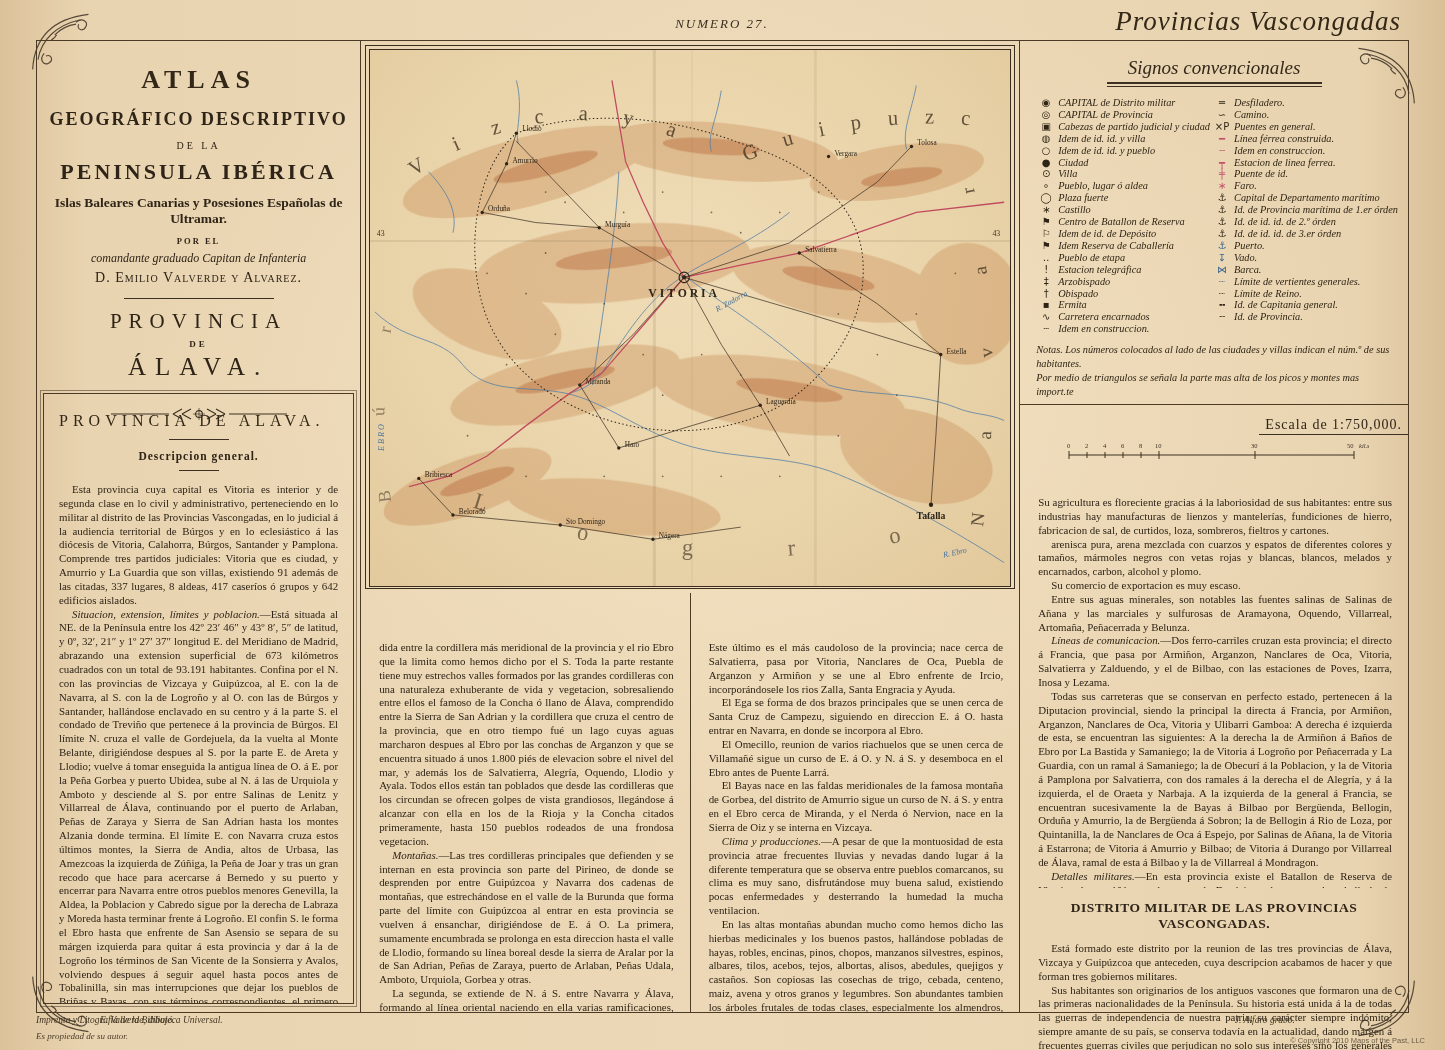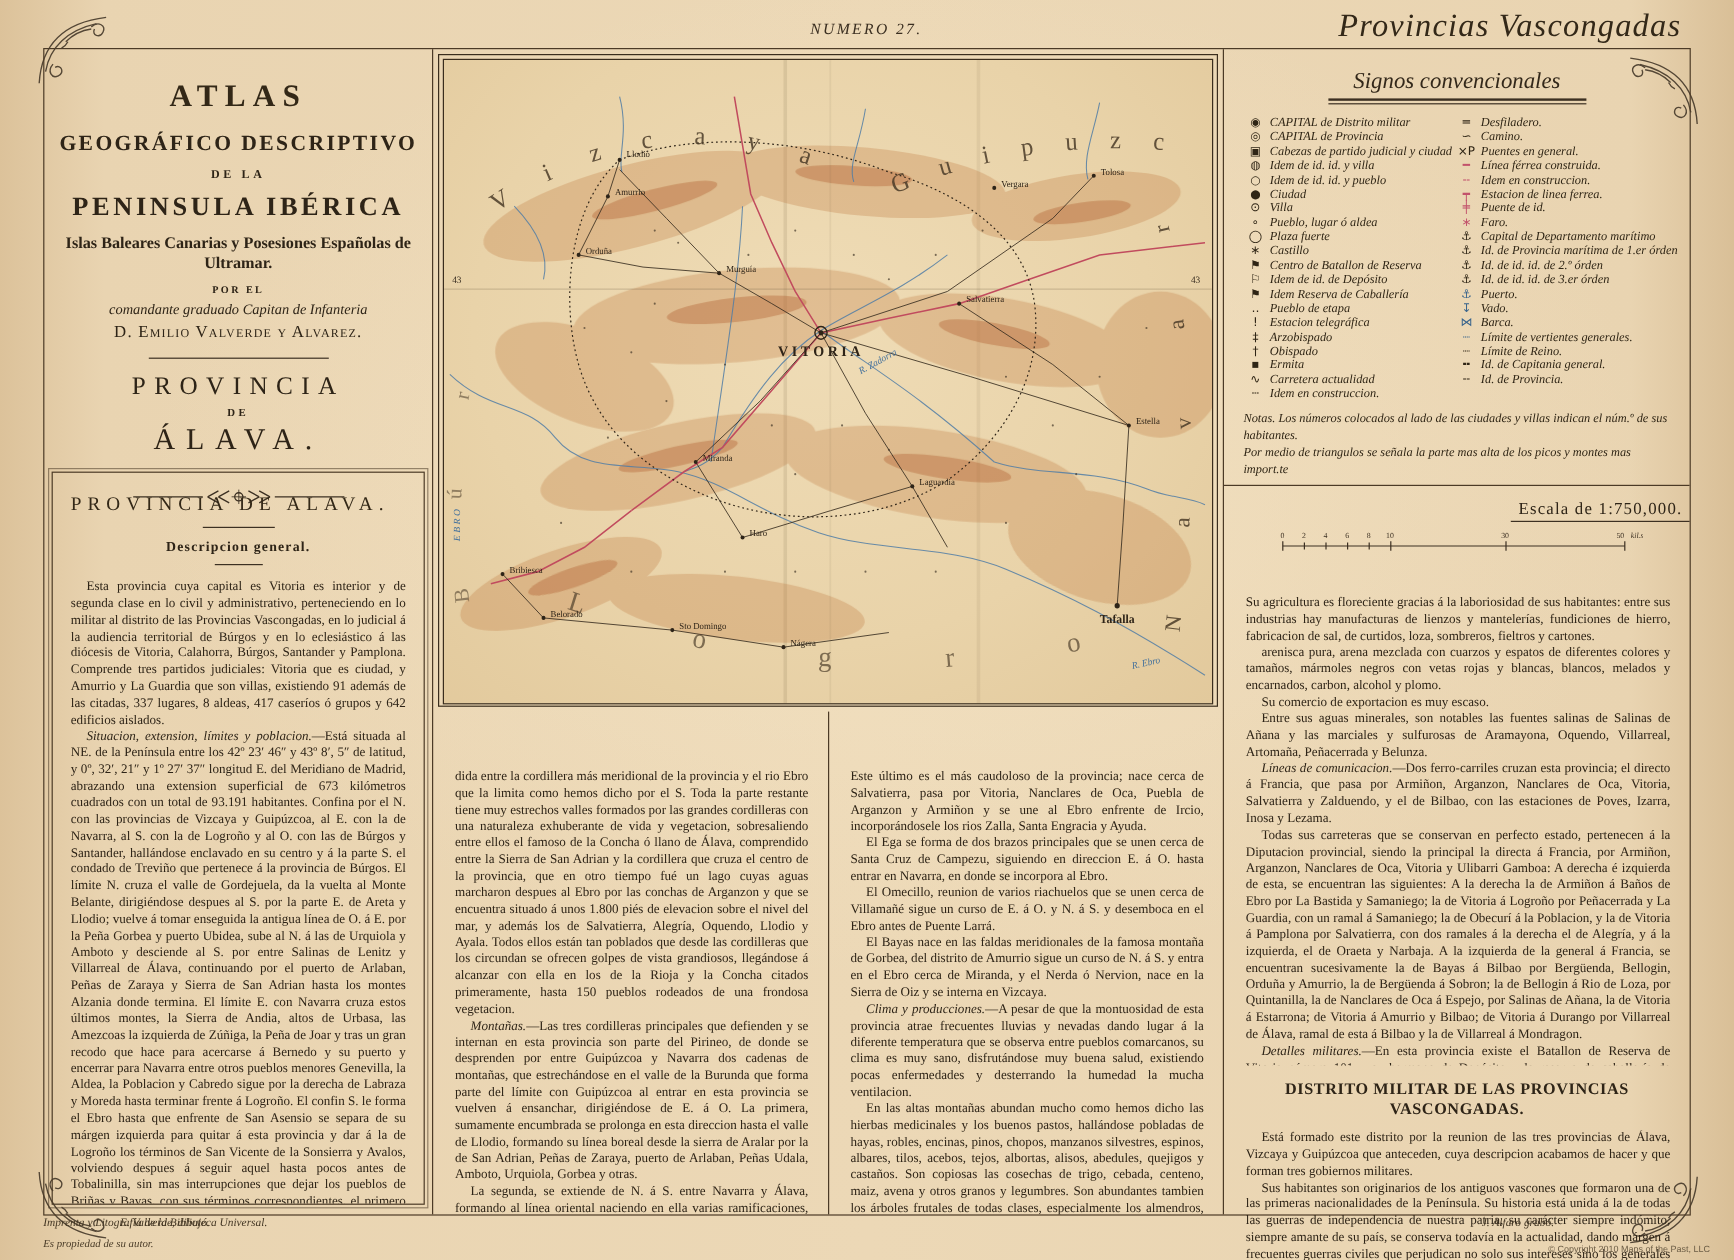--- a/index.html
+++ b/index.html
@@ -27,21 +27,21 @@
   
   .frame{position:absolute;left:36px;top:40px;width:1371px;height:971px;
     border:1px solid #4b3a26;display:flex;}
   .col-left{width:330px;border-right:1px solid #4b3a26;position:relative;}
   .col-center{width:672px;border-right:1px solid #4b3a26;position:relative;}
   .col-right{flex:1;position:relative;}
   
   .title-block{text-align:center;padding-top:24px;height:328px;}
   .t-atlas{font-size:26px;font-weight:bold;letter-spacing:6px;color:#332817;}
   .t-geo{font-size:18px;font-weight:bold;letter-spacing:2px;margin-top:14px;}
-  .t-dela{font-size:10px;font-weight:bold;letter-spacing:3px;margin-top:10px;}
+  .t-dela{font-size:10px;font-weight:normal;letter-spacing:3px;margin-top:10px;}
   .t-pen{font-size:22px;font-weight:bold;letter-spacing:3px;margin-top:8px;}
   .t-islas{font-size:13.5px;font-weight:bold;margin-top:10px;}
   .t-porel{font-size:8.5px;font-weight:bold;letter-spacing:2px;margin-top:9px;}
   .t-com{font-size:12px;font-style:italic;margin-top:5px;}
   .t-autor{font-size:14px;letter-spacing:1px;margin-top:4px;font-variant:small-caps;}
   .t-div{width:150px;border-top:1px solid #3c3022;margin:12px auto 10px;}
   .t-prov{font-size:21px;letter-spacing:7px;margin-top:4px;}
   .t-de{font-size:9px;font-weight:bold;letter-spacing:3px;margin-top:5px;}
   .t-alava{font-size:25px;letter-spacing:9px;margin-top:4px;}
   .flourish{margin:26px auto 0;display:block;}
@@ -56,21 +56,21 @@
   .bodytext{font-size:10.9px;line-height:1.27;text-align:justify;}
   .bodytext p{margin:0;text-indent:13px;}
   .bodytext .lead{}
   .cont p:first-child{text-indent:0;}
   
   .map-plate{margin:4px;height:536px;border:1px solid #3a2d1d;padding:3px;}
   .map-inner{height:100%;border:1px solid #3a2d1d;position:relative;
     background:radial-gradient(ellipse at 48% 42%, #efdcb6 0%, #e9d3a9 60%, #e2c99c 100%);}
   .map-inner svg{position:absolute;inset:0;width:100%;height:100%;}
   
-  .sub-cols{display:flex;height:419px;justify-content:space-between;}
+  .sub-cols{display:flex;height:419px;}
   .sub{width:50%;padding:48px 16px 6px 18px;overflow:hidden;}
   .sub:first-child{border-right:1px solid #4b3a26;}
   
   .legend{border-bottom:1px solid #4b3a26;height:347px;overflow:hidden;padding-top:16px;}
   .lg-title{text-align:center;font-style:italic;font-size:19px;color:#33281a;}
   .lg-title-rule{width:215px;margin:3px auto 10px;border-top:2px solid #3c3022;
     border-bottom:1px solid #3c3022;height:2px;}
   .lg-cols{display:flex;padding:0 10px 0 14px;}
   .lg-col{flex:1;}
   .lg-col.first{flex:1.02;}
@@ -450,21 +450,21 @@
             <div class="lg-row">
               <span class="lg-sym">†</span>
               <span class="lg-lab">Obispado</span>
             </div>
             <div class="lg-row">
               <span class="lg-sym">▪</span>
               <span class="lg-lab">Ermita</span>
             </div>
             <div class="lg-row">
               <span class="lg-sym">∿</span>
-              <span class="lg-lab">Carretera actualidad</span>
+              <span class="lg-lab">Carretera encarnados</span>
             </div>
             <div class="lg-row">
               <span class="lg-sym">┄</span>
               <span class="lg-lab">Idem en construccion.</span>
             </div>
           </div>
         <div class="lg-col">
             <div class="lg-row">
               <span class="lg-sym">═</span>
               <span class="lg-lab">Desfiladero.</span>

